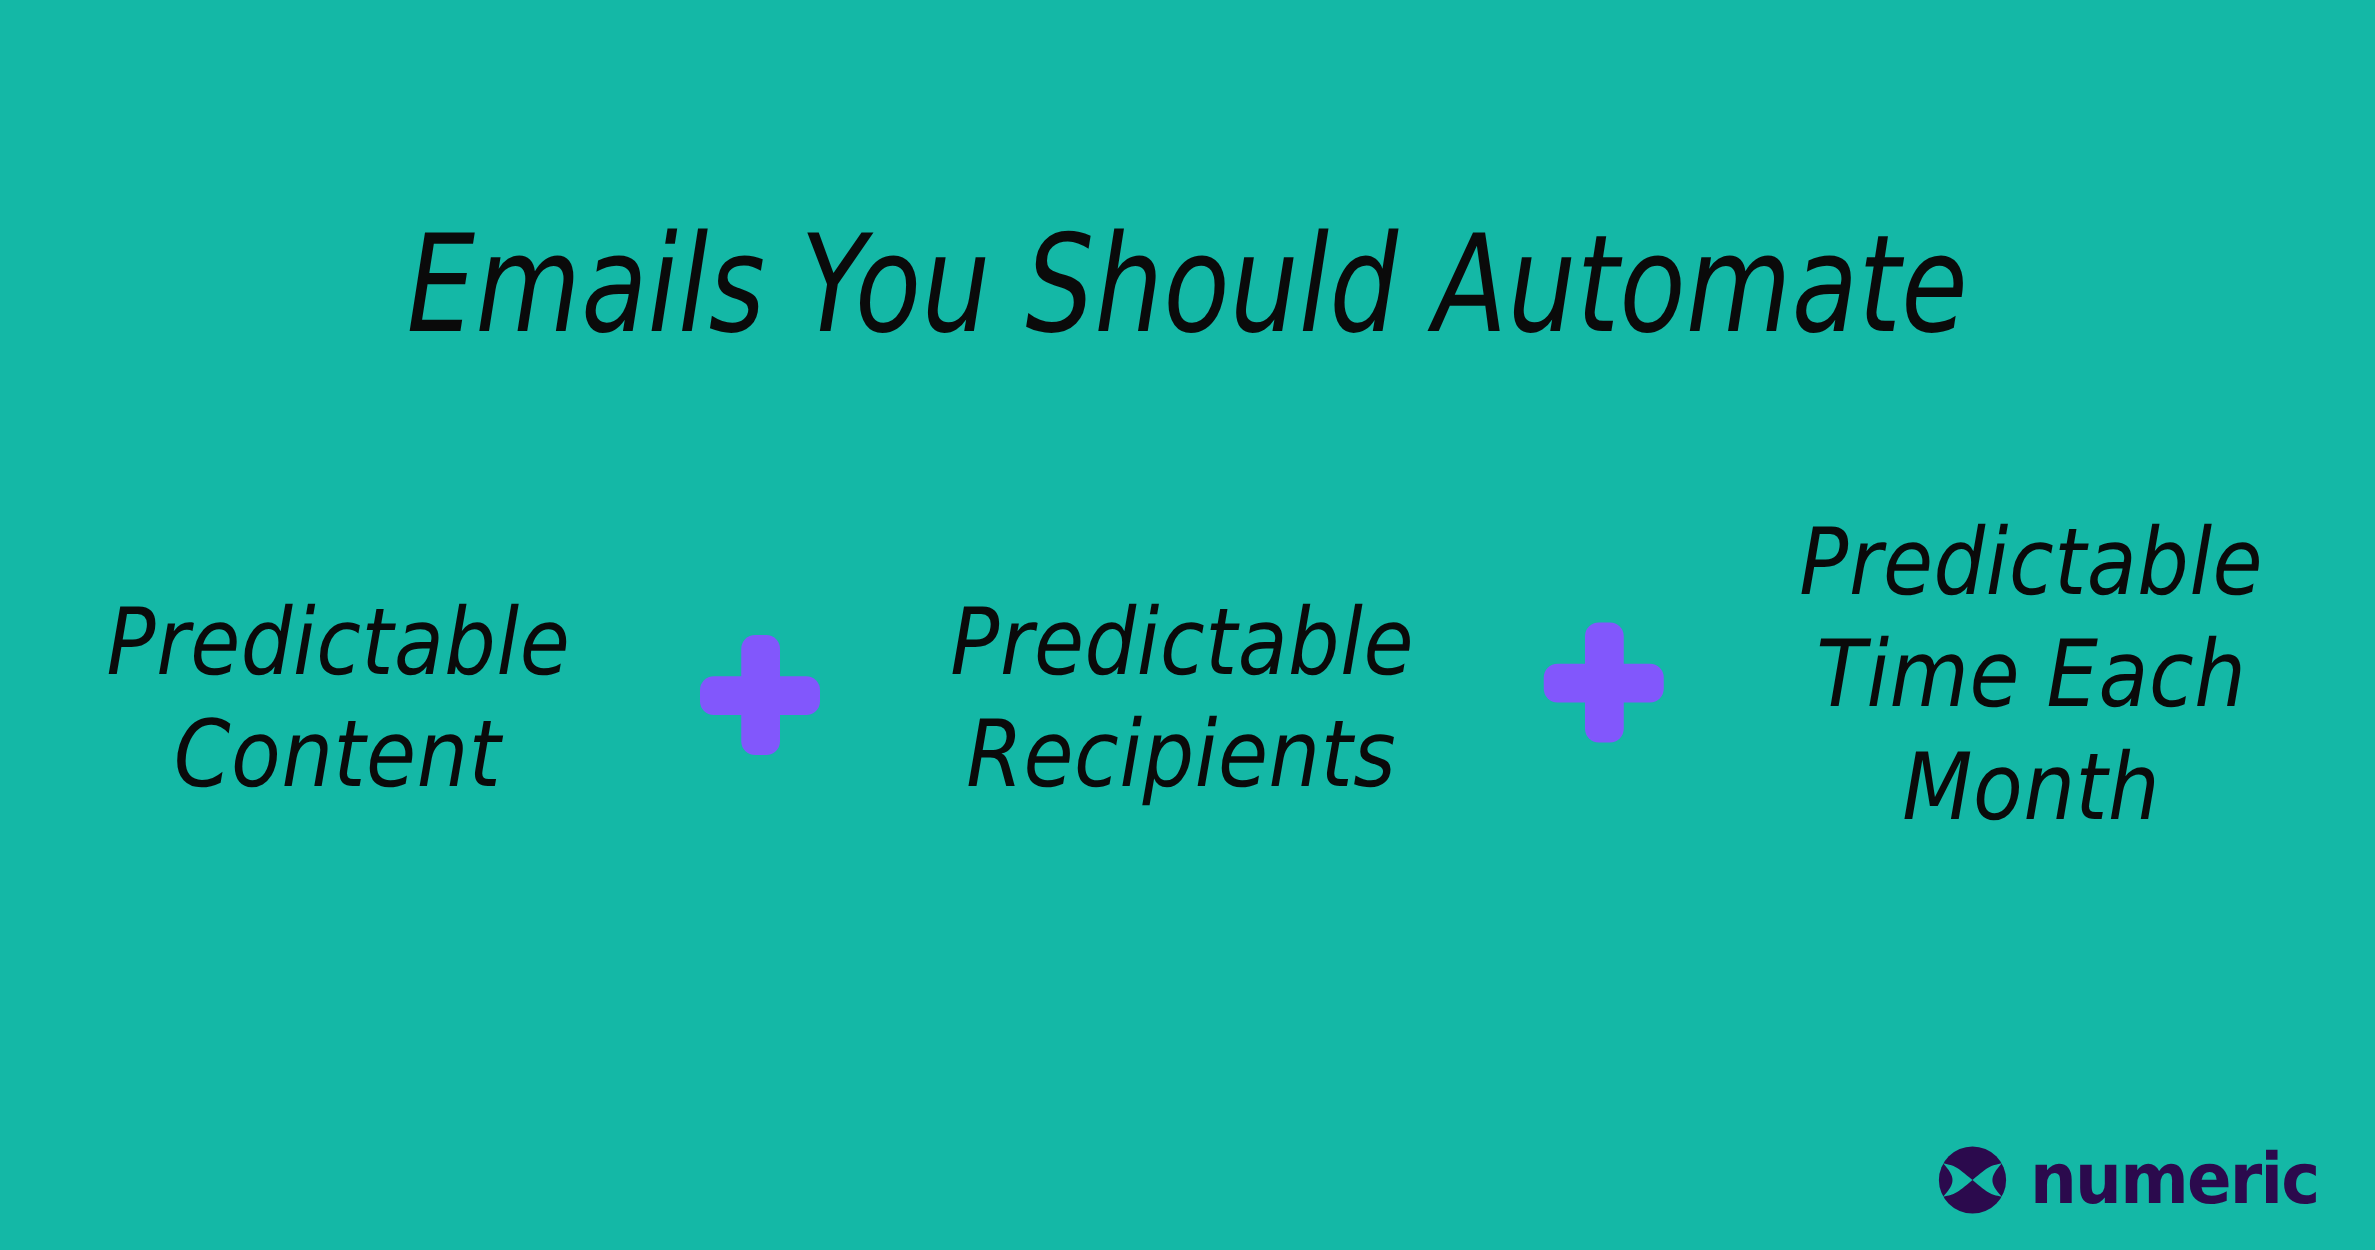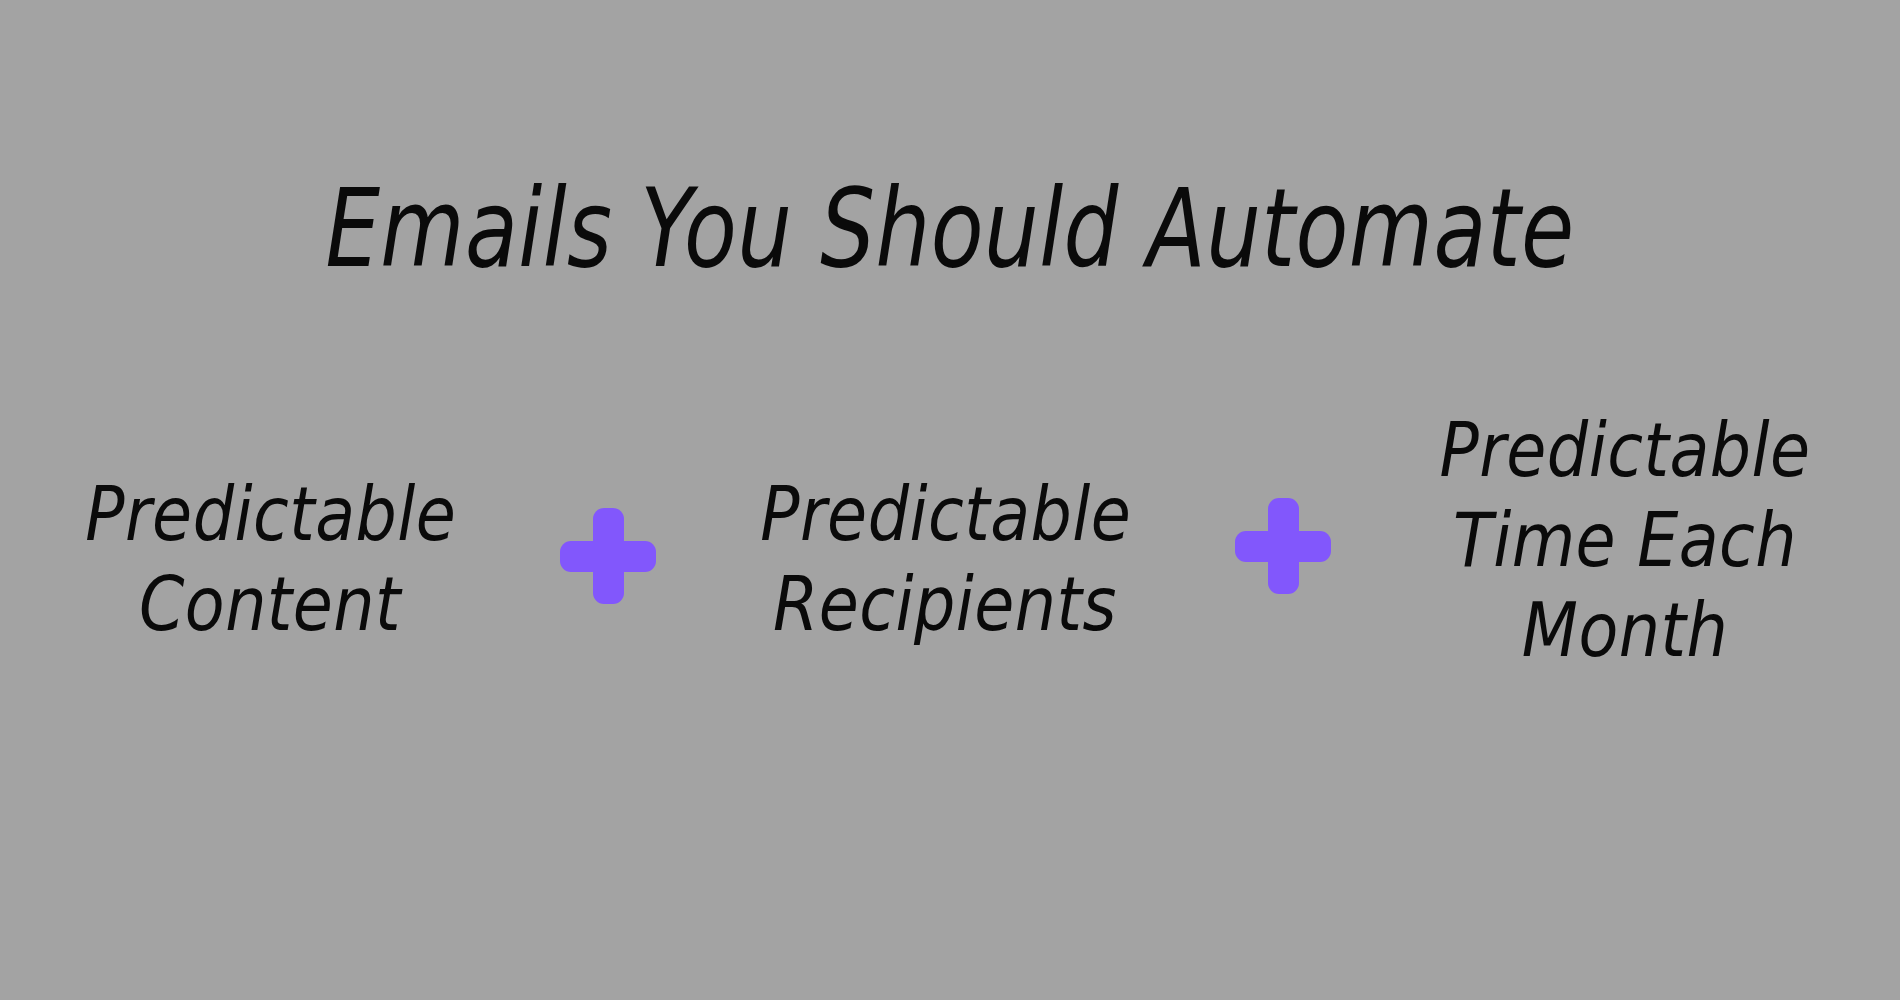--- a/index.html
+++ b/index.html
@@ -11,21 +11,21 @@
     height: 1000px;
     background: #ffffff;
     font-family: "DejaVu Sans", sans-serif;
     overflow: hidden;
   }
 
   #slide {
     position: relative;
     width: 1900px;
     height: 1000px;
-    background: #a3a3a3;
+    background: #14b8a6;
   }
 
   
   #title {
     position: absolute;
     left: 0;
     top: 170px;
     width: 1900px;
     text-align: center;
     font-family: "DejaVu Sans", sans-serif;
@@ -150,14 +150,27 @@
       <span class="bar h"></span>
       <span class="bar v"></span>
     </div>
 
     <div class="term" id="term-2">Predictable
 Time Each
 Month</div>
 
   </div>
 
+  <div id="logo">
+    <svg id="logo-mark" viewBox="0 0 100 100">
+      <defs>
+        <mask id="petal-mask">
+          <rect x="0" y="0" width="100" height="100" fill="#ffffff"></rect>
+          <path d="M50 50 C 26 30, 26 30, 8 26 C 26 46, 26 54, 8 74 C 26 70, 26 70, 50 50 Z" fill="#000000"></path>
+          <path d="M50 50 C 74 30, 74 30, 92 26 C 74 46, 74 54, 92 74 C 74 70, 74 70, 50 50 Z" fill="#000000"></path>
+        </mask>
+      </defs>
+      <circle cx="50" cy="50" r="48" fill="#2B0A4D" mask="url(#petal-mask)"></circle>
+    </svg>
+    <span id="logo-text">numeric</span>
+  </div>
 
 </div>
 
 </body></html>

